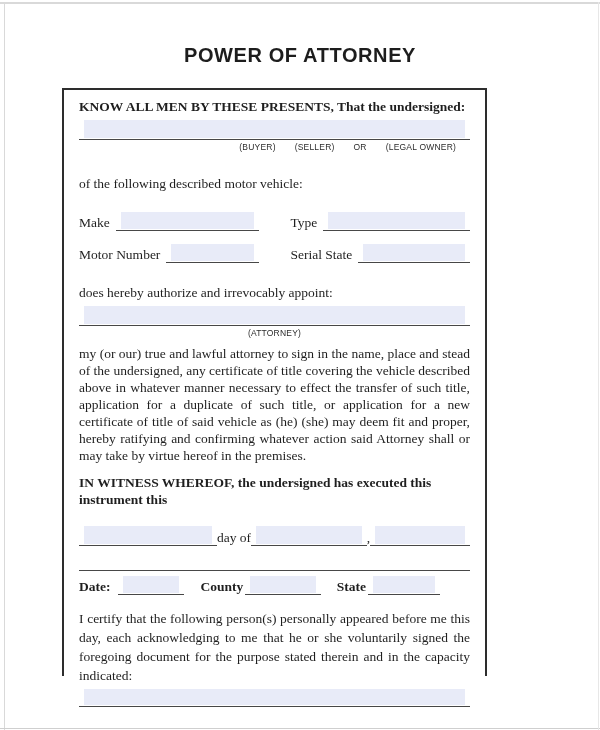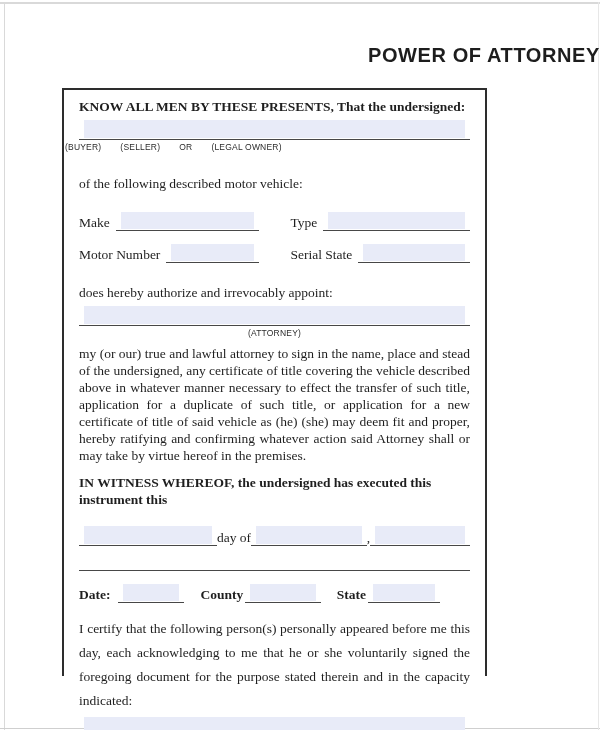--- a/index.html
+++ b/index.html
@@ -10,21 +10,21 @@
     color:var(--text,#1f1f1f);
   }
   
   .edge{position:absolute;background:var(--page-edge,#d9d9d9);}
   .edge.top{left:0;right:0;top:2px;height:2px;}
   .edge.left{left:4px;top:2px;bottom:0;width:1px;}
   .edge.bottom{left:0;right:0;bottom:1px;height:1px;background:#cfcfcf;}
   .edge.right{right:1px;top:2px;bottom:0;width:1px;background:#e7e7e7;}
 
   .page-title{
-    position:absolute;top:44px;left:0;right:0;text-align:right;
+    position:absolute;top:44px;left:0;right:0;text-align:center;
     font-family:"Liberation Sans", sans-serif;font-weight:bold;
     font-size:20px;letter-spacing:.6px;color:#1d1d1d;
   }
 
   .form-box{
     position:absolute;left:62px;top:88px;width:425px;height:588px;
     box-sizing:border-box;border:2px solid var(--box-border,#2d2d2d);border-bottom:none;
     padding:0 15px;font-size:13.5px;line-height:17px;
   }
   .opening-line{margin-top:8px;font-weight:bold;}
@@ -33,47 +33,47 @@
   .blank.filled::before{
     content:"";position:absolute;left:5px;right:5px;top:2px;bottom:1px;
     background:var(--field-fill,#E8EBF8);
   }
   .full-blank{height:22px;margin-top:3px;}
 
   .caption{
     font-family:"Liberation Sans", sans-serif;font-size:8.5px;line-height:11px;
     color:var(--caption,#2b2b2b);text-align:center;letter-spacing:.2px;margin-top:2px;
   }
-  .party-caption{display:flex;justify-content:flex-start;gap:19px;transform:translateX(-14px);}
+  .party-caption{display:flex;justify-content:flex-end;gap:19px;transform:translateX(-14px);}
 
   .veh-intro{margin-top:22px;}
   .veh-row{display:flex;gap:32px;margin-top:11px;}
   .veh-row.first{margin-top:18px;}
   .veh-cell{flex:1;display:flex;align-items:flex-end;}
   .veh-cell .lbl{margin-right:6px;white-space:nowrap;}
   .veh-cell .blank{flex:1;height:21px;}
 
   .appoint-intro{margin-top:10px;}
   .para{text-align:justify;margin-top:6px;}
   .witness-line{margin-top:10px;font-weight:bold;}
   .witness-row{display:flex;align-items:flex-end;gap:0;margin-top:16px;}
   .witness-row .w1{width:138px;height:22px;}
   .witness-row .w2{flex:1;height:22px;}
   .witness-row .w3{width:100px;height:22px;}
   .witness-row .sep{white-space:nowrap;}
 
   .sig-line{margin-top:22px;height:2px;border-bottom:1.5px solid var(--field-underline,#474747);}
 
-  .loc-row{display:flex;align-items:flex-end;margin-top:11px;padding-right:30px;}
+  .loc-row{display:flex;align-items:flex-end;margin-top:3px;padding-right:30px;}
   .loc-row .lbl{font-weight:bold;white-space:nowrap;}
   .loc-row .d-blank{width:66px;height:21px;margin:0 16px 0 8px;}
   .loc-row .c-blank{flex:1;height:21px;margin:0 16px 0 2px;}
   .loc-row .s-blank{width:72px;height:21px;margin-left:2px;}
 
-  .cert-para{text-align:justify;margin-top:14px;line-height:24px;}
+  .cert-para{text-align:justify;margin-top:14px;line-height:19px;}
   .final-blank{height:20px;margin-top:2px;}
 </style>
 </head>
 <body>
 
 <div class="edge top"></div>
 <div class="edge left"></div>
 <div class="edge bottom"></div>
 <div class="edge right"></div>
 

